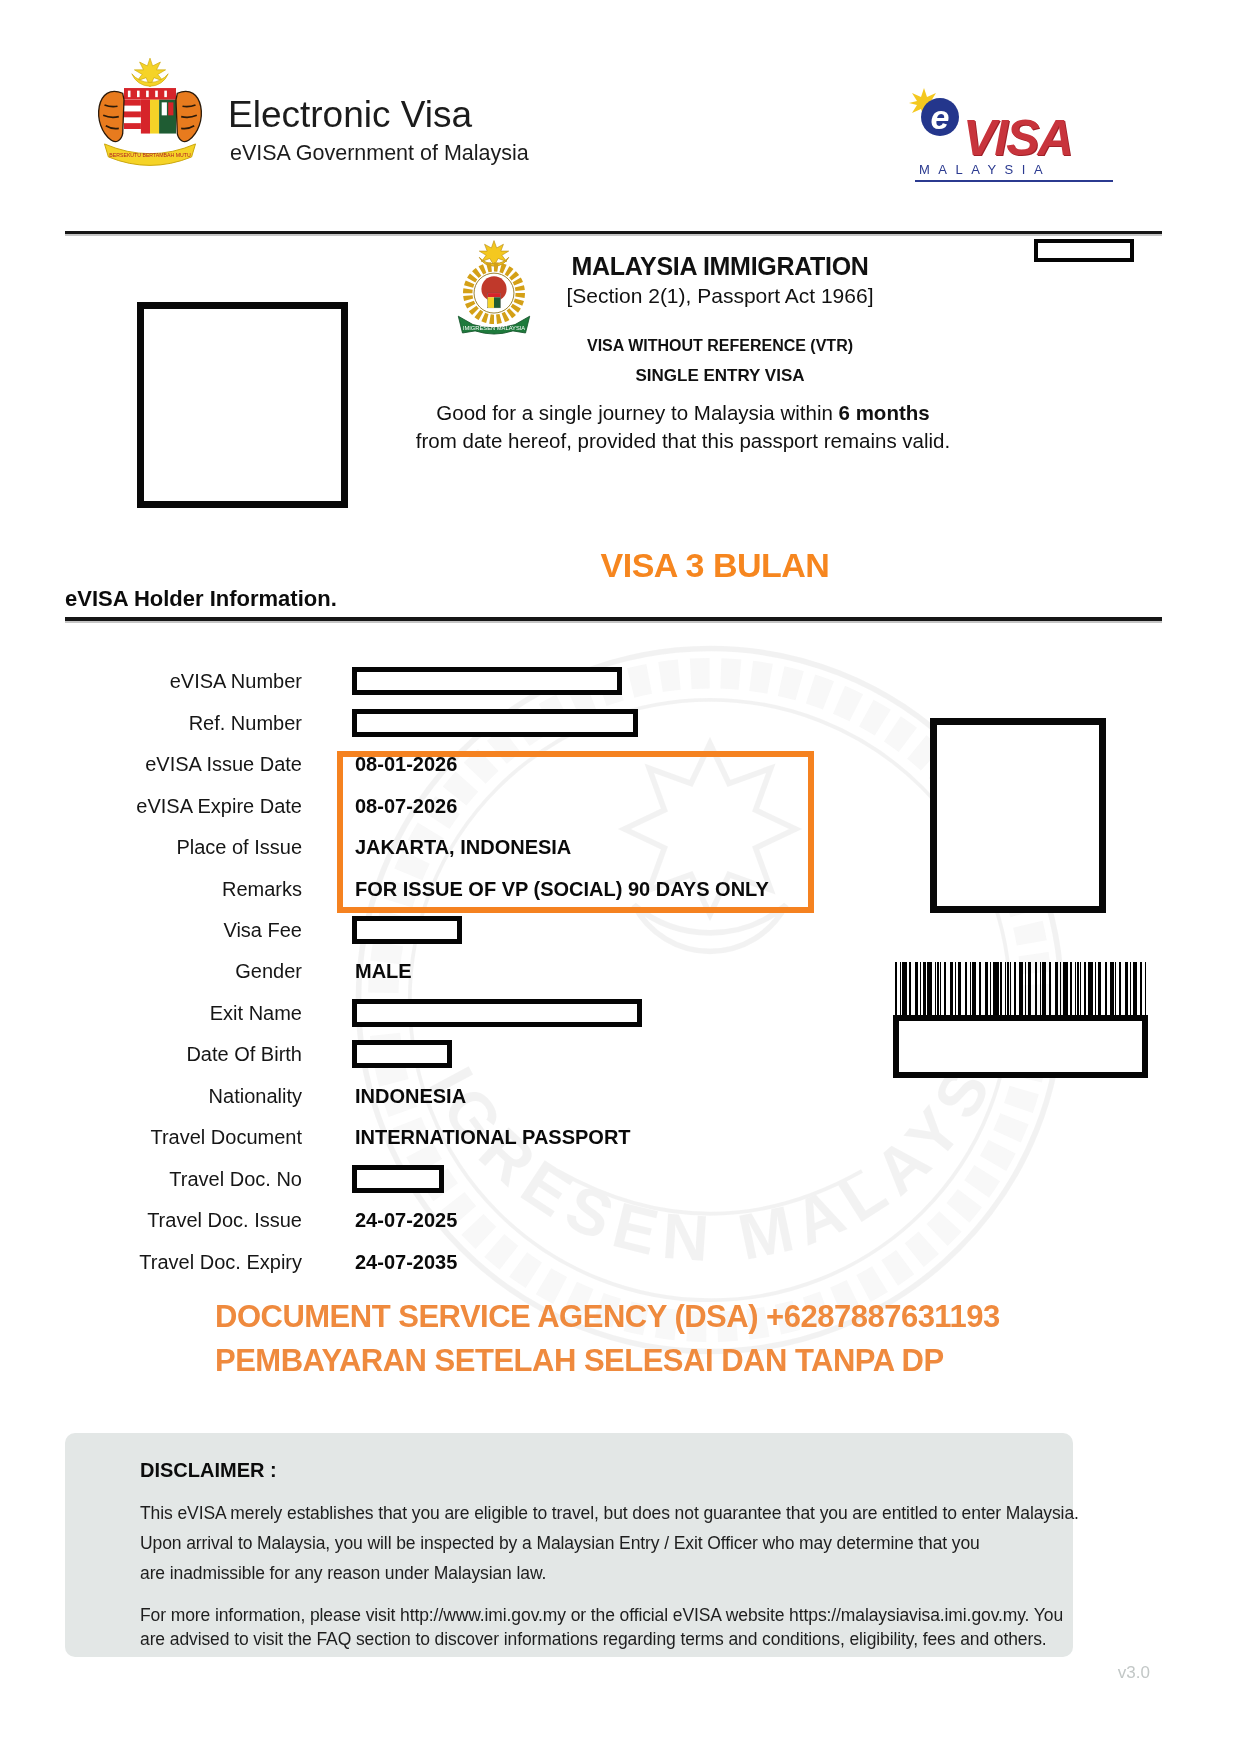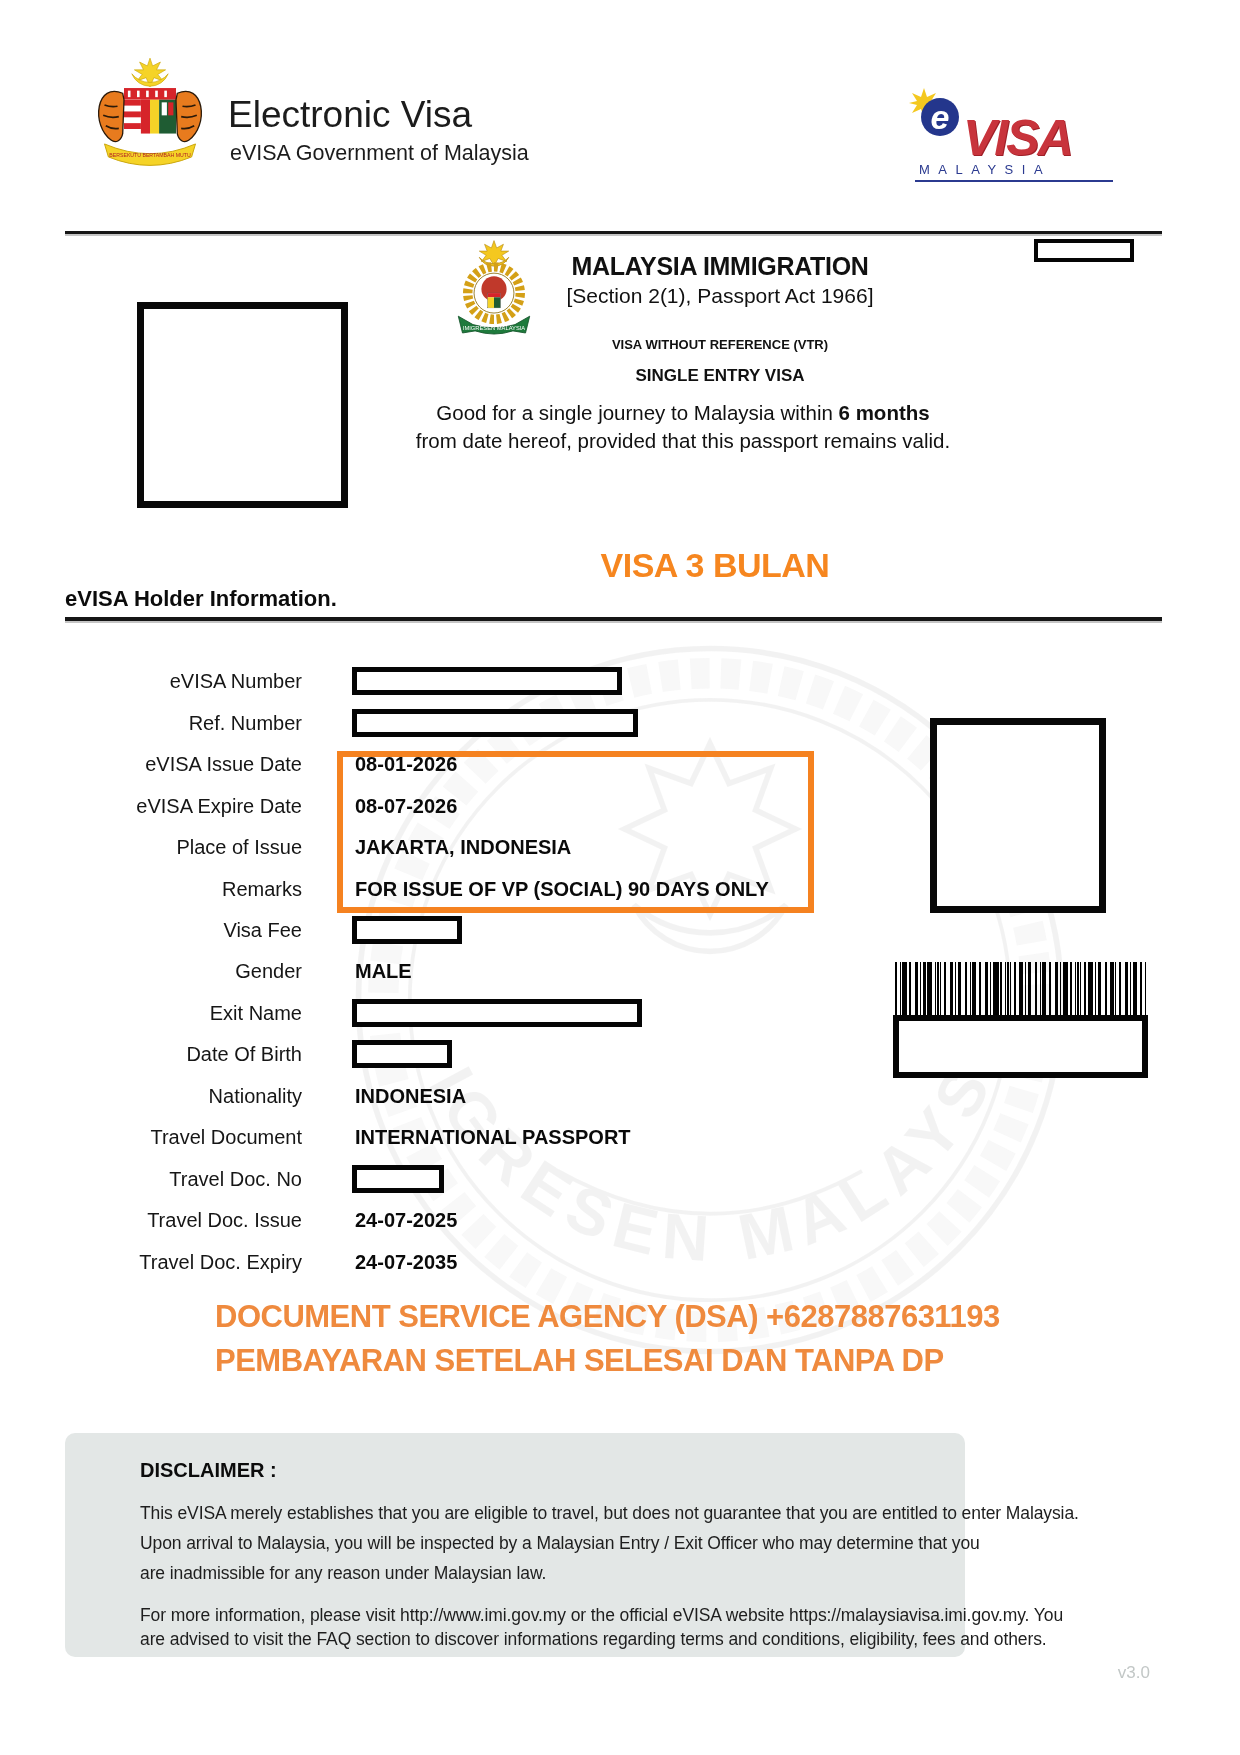--- a/index.html
+++ b/index.html
@@ -35,21 +35,21 @@
   .divider-1{top:231px;width:1097px;}
   .divider-2{top:617px;width:1097px;height:3.5px;}
 
   .redact{border:5px solid #050505;background:#fff;box-sizing:border-box;}
   .redact-topright{left:1034px;top:239px;width:100px;height:23px;border-width:4px;}
 
   
   .imm-line{left:440px;width:560px;text-align:center;}
   .imm-heading{top:252px;font-size:25px;font-weight:bold;letter-spacing:-0.3px;}
   .imm-act{top:284px;font-size:21px;}
-  .imm-vtype{top:337px;font-size:13px;font-weight:bold;}
+  .imm-vtype{top:337px;font-size:16px;font-weight:bold;}
   .imm-entry{top:366px;font-size:17px;font-weight:bold;}
   .validity{left:123px;width:1120px;text-align:center;font-size:20.5px;}
   .validity-1{top:401px;}
   .validity-2{top:429px;}
 
   .photo-box{left:137px;top:302px;width:211px;height:206px;border:7px solid #080808;box-sizing:border-box;background:#fff;}
 
   .visa-banner{left:415px;top:546px;width:600px;text-align:center;font-size:34px;font-weight:bold;color:#f6861f;letter-spacing:-0.5px;}
   .holder-title{left:65px;top:586px;font-size:22px;font-weight:bold;color:#0c0c0c;}
 
@@ -72,21 +72,21 @@
       repeating-linear-gradient(90deg,#000 0 1px,transparent 1px 5px),
       repeating-linear-gradient(90deg,transparent 0 9px,#000 9px 12px,transparent 12px 23px);
   }
   .barcode-redact{left:893px;top:1015px;width:255px;height:63px;border:6px solid #050505;}
 
   .agency{left:215px;width:900px;font-size:31px;font-weight:bold;color:#ef8a3e;letter-spacing:-0.5px;white-space:nowrap;}
   .agency-1{top:1299px;}
   .agency-2{top:1343px;}
 
   
-  .disclaimer{left:65px;top:1433px;width:900px;height:224px;background:#e3e7e6;border-radius:10px;}
+  .disclaimer{left:65px;top:1433px;width:1008px;height:224px;background:#e3e7e6;border-radius:10px;}
   .disc-heading{position:absolute;left:75px;top:26px;font-size:20px;font-weight:bold;color:#0c0c0c;}
   .disc-line{position:absolute;left:75px;font-size:17.5px;color:#1e1e1e;letter-spacing:-0.1px;white-space:nowrap;}
   .d-l1{top:70px;} .d-l2{top:100px;} .d-l3{top:130px;}
   .d-l4{top:172px;} .d-l5{top:196px;}
 
   .version{left:1000px;top:1663px;width:150px;text-align:right;font-size:17px;color:#c2c7c6;}
 
   .watermark{left:330px;top:590px;width:760px;height:820px;opacity:0.09;pointer-events:none;}
 </style>
 </head>

